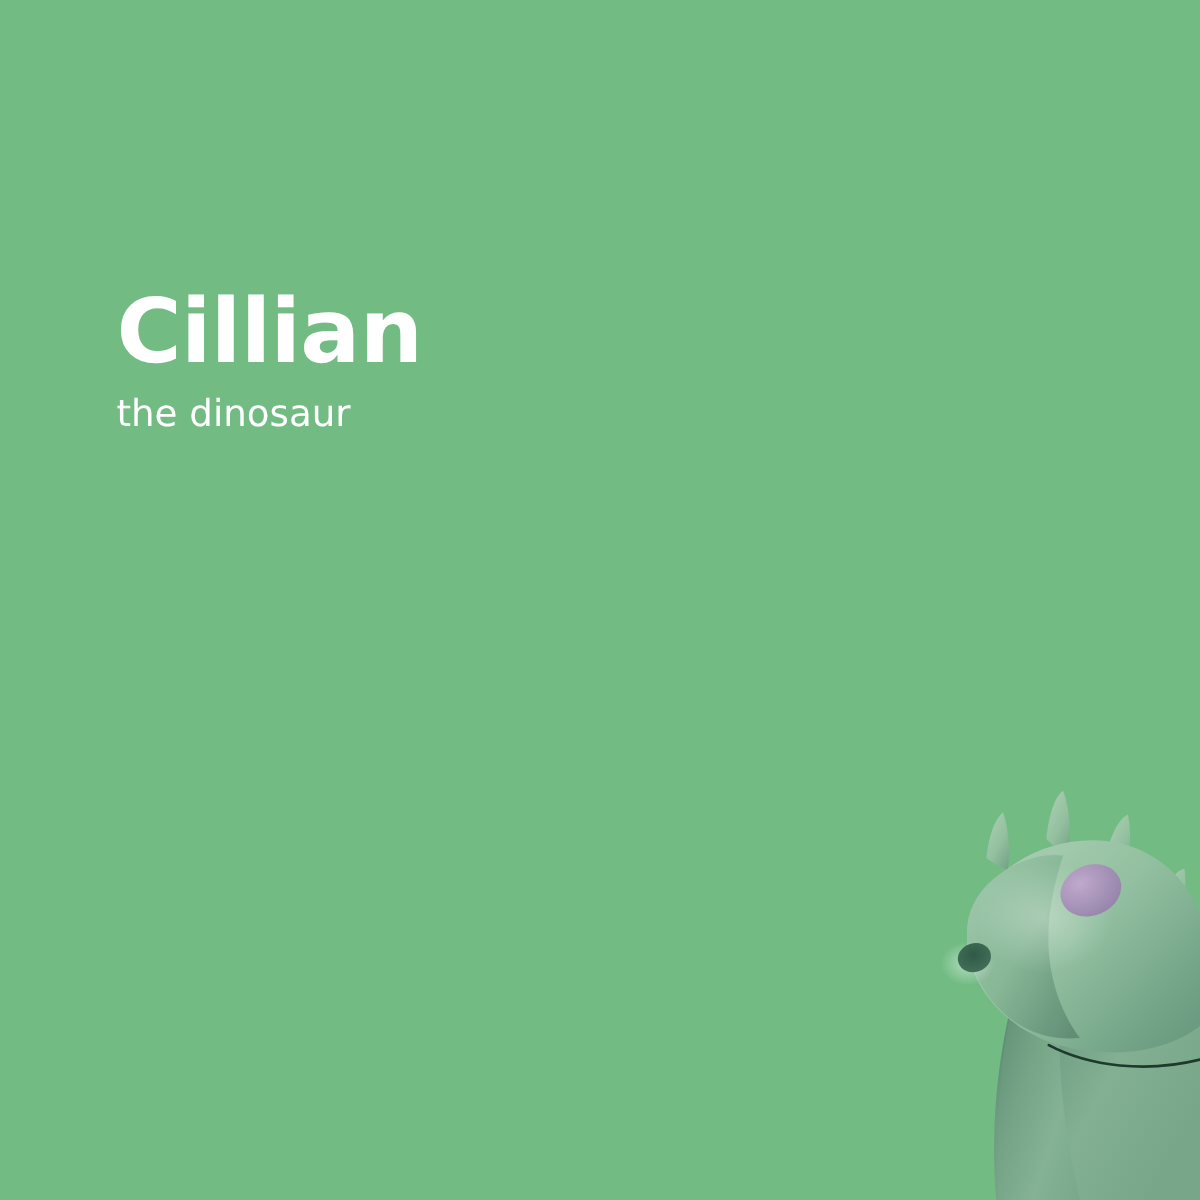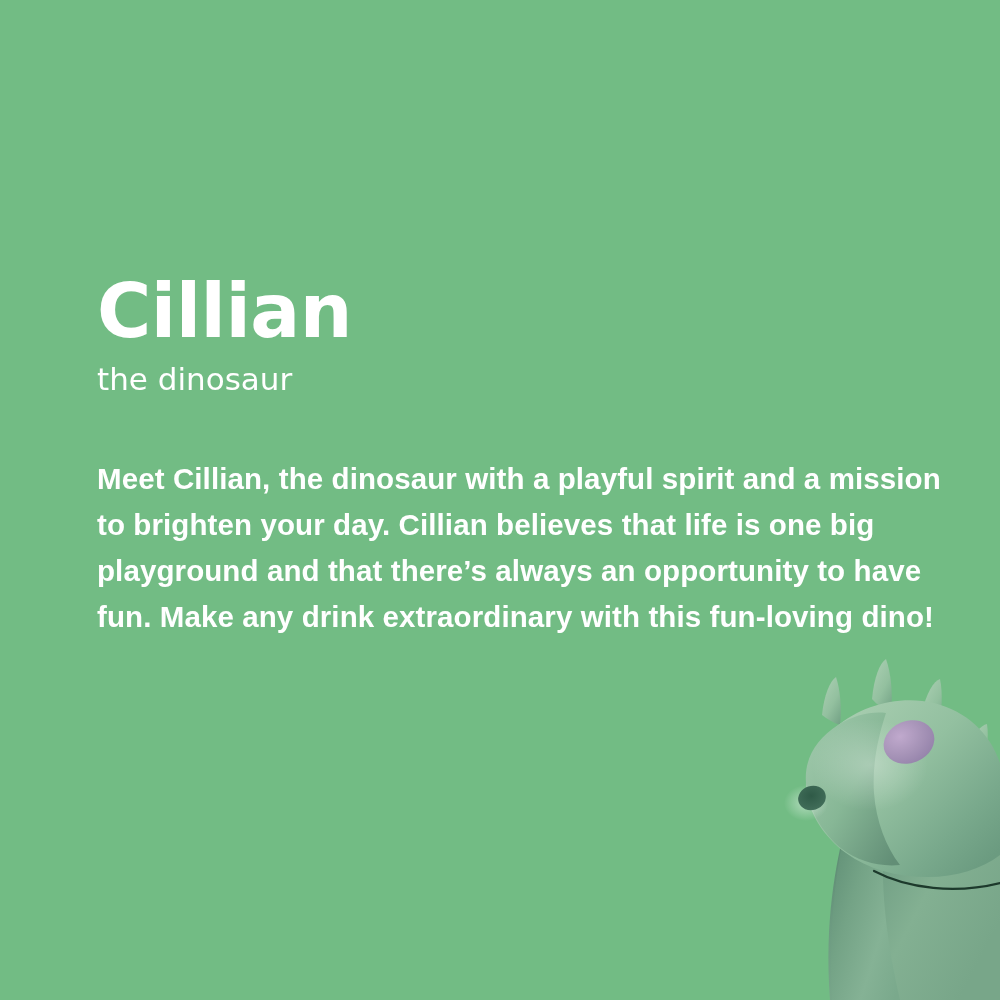--- a/index.html
+++ b/index.html
@@ -18,21 +18,21 @@
     width: 1000px;
     height: 1000px;
     background: #72bc84;
     overflow: hidden;
   }
 
   
   #text-block {
     position: absolute;
     left: 97px;
-    top: 276px;
+    top: 242px;
     width: 870px;
     z-index: 5;
   }
 
   #character-name {
     font-family: "DejaVu Sans", sans-serif;
     font-weight: 700;
     font-size: 74px;
     line-height: 0.97;
     color: #ffffff;
@@ -82,21 +82,20 @@
 </head>
 <body>
 
 <div id="card" style="background: rgb(114, 188, 132);">
 
   <div id="text-block">
     <h1 id="character-name">Cillian</h1>
 
     <h2 id="character-role">the dinosaur</h2>
 
-    <p id="character-description">Meet Cillian, the dinosaur with a playful spirit and a mission to brighten your day. Cillian believes that life is one big playground and that there’s always an opportunity to have fun. Make any drink extraordinary with this fun-loving dino!</p>
   </div>
 
   <div id="character-art">
     <svg viewBox="0 0 250 345" xmlns="http://www.w3.org/2000/svg" aria-hidden="true">
       <defs>
         <linearGradient id="headGrad" x1="0.1" y1="0.15" x2="0.95" y2="0.9">
           <stop offset="0%" stop-color="#a8cdb0"></stop>
           <stop offset="42%" stop-color="#93c0a0"></stop>
           <stop offset="78%" stop-color="#79a98c"></stop>
           <stop offset="100%" stop-color="#6b9b80"></stop>

